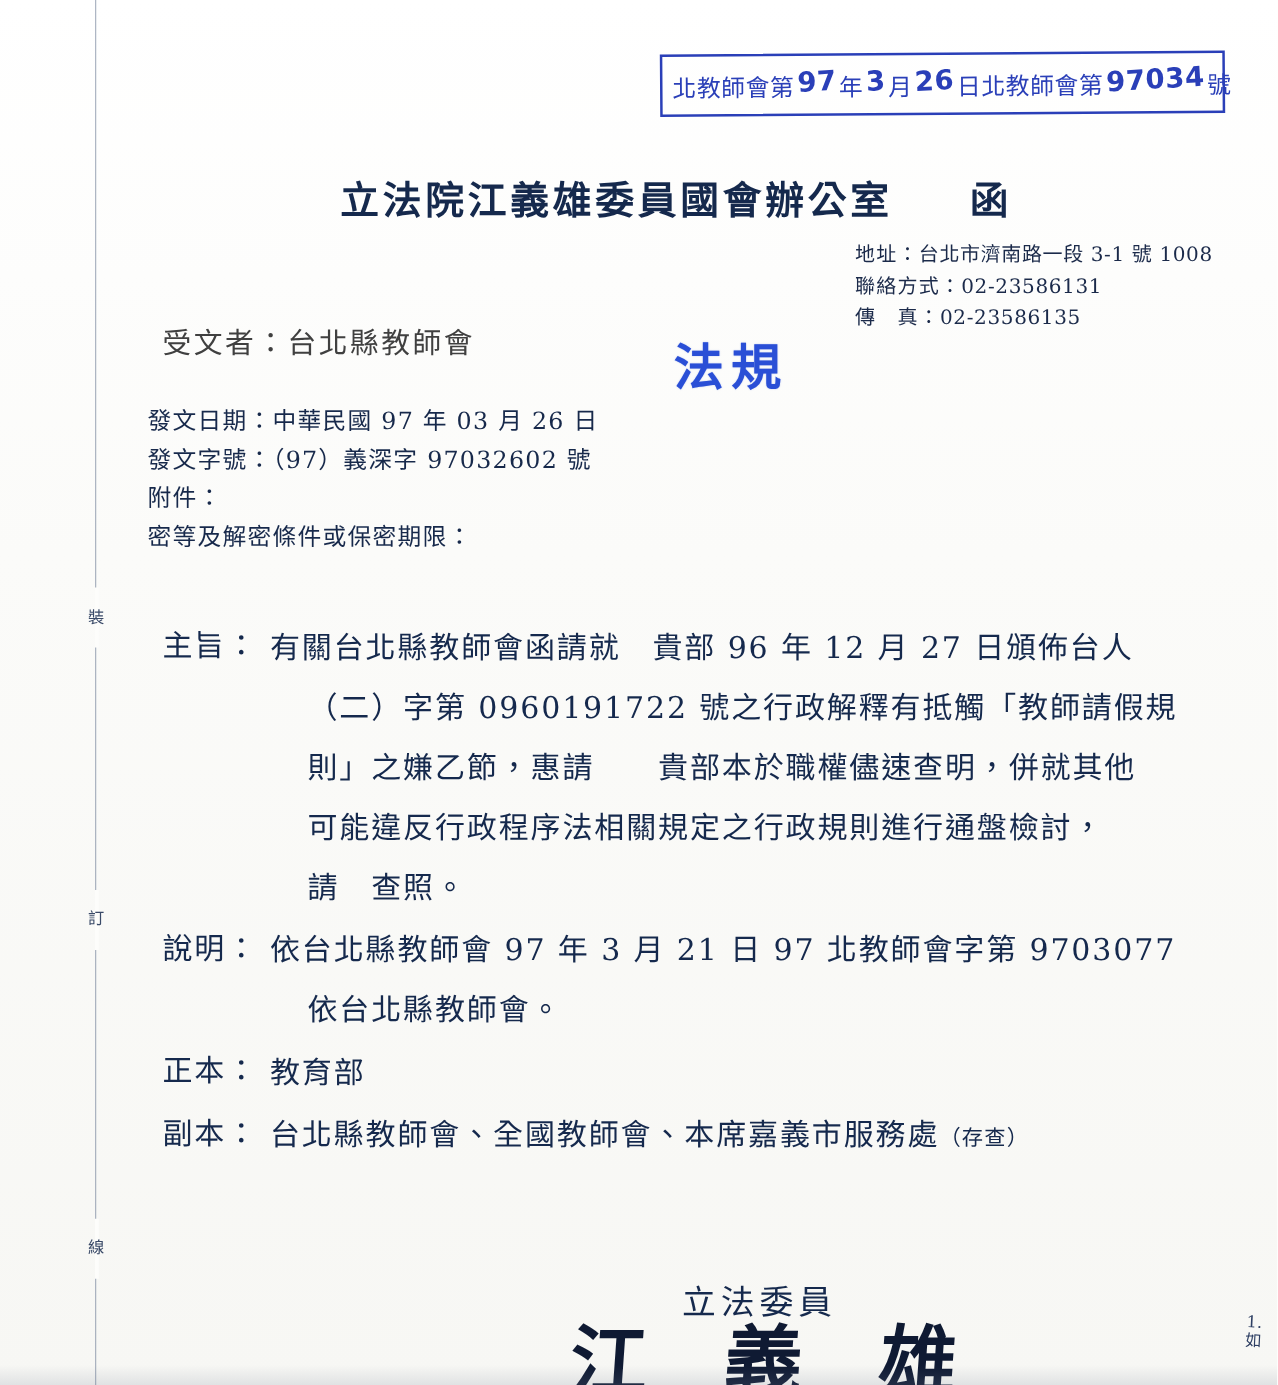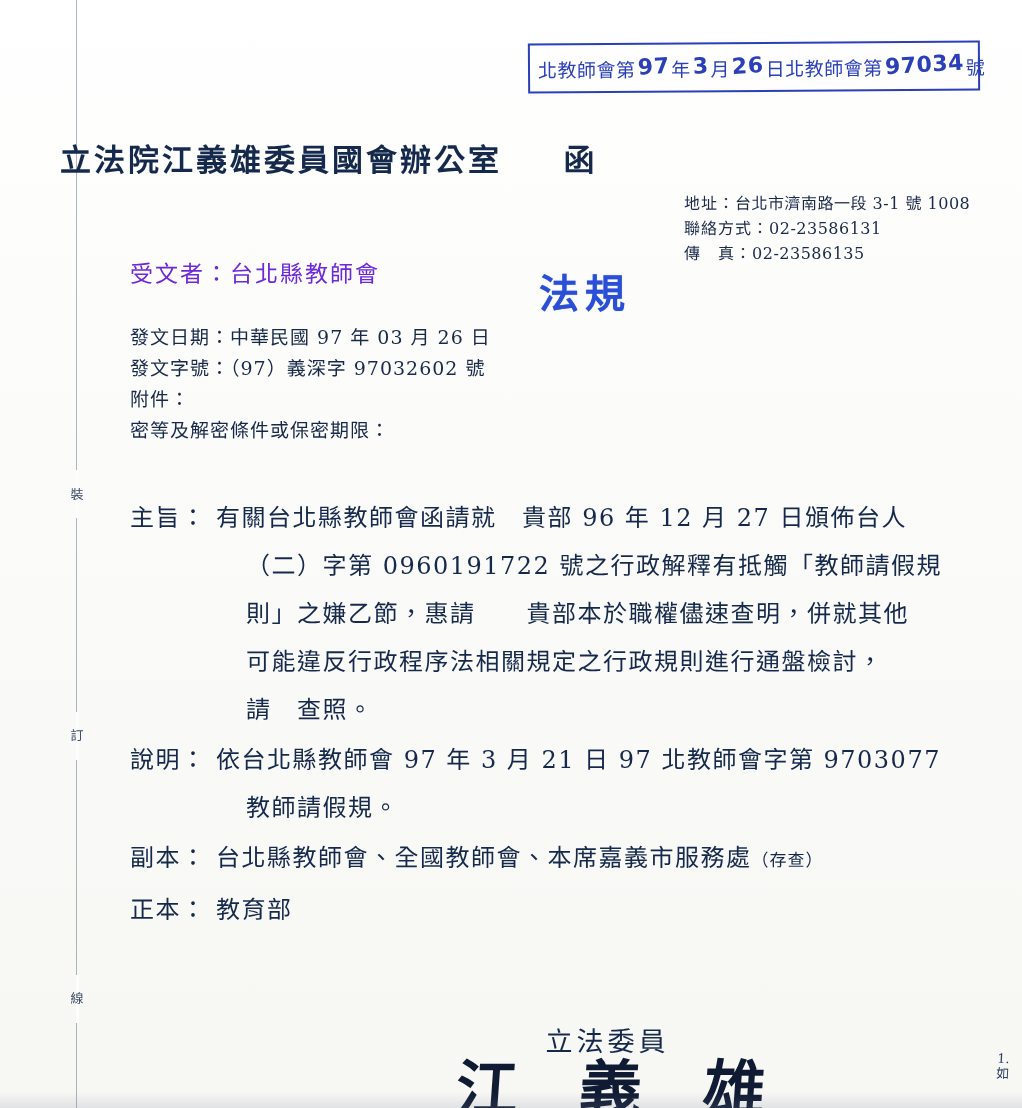--- a/index.html
+++ b/index.html
@@ -82,20 +82,21 @@
     transform: rotate(-3deg) translateY(-2px);
     display: inline-block;
   }
 
   
   #doc-title {
     position: absolute;
     left: 0;
     top: 135px;
     width: 1022px;
+    text-align: center;
     font-size: 31px;
     font-weight: 700;
     letter-spacing: 3px;
     color: #15294d;
     padding-left: 60px;
     box-sizing: border-box;
   }
   #doc-title .gap { display: inline-block; width: 34px; }
 
   
@@ -111,40 +112,40 @@
   #contact-block .row { white-space: nowrap; }
   #contact-block .lbl { letter-spacing: 1px; }
 
   
   #recipient-row {
     position: absolute;
     left: 130px;
     top: 255px;
     font-size: 23px;
     letter-spacing: 2px;
-    color: #6d28d9;
+    color: #404040;
   }
 
   
   #category-stamp {
     position: absolute;
     left: 539px;
     top: 262px;
     font-size: 40px;
     font-weight: 700;
     color: #2a4fd6;
     letter-spacing: 6px;
     font-family: "DejaVu Serif", "Liberation Serif", serif;
     text-shadow: 0 0 1px rgba(42,79,214,.5);
   }
 
   
   #meta-list {
     position: absolute;
-    left: 130px;
+    left: 118px;
     top: 322px;
     font-size: 19px;
     line-height: 31px;
     letter-spacing: 1px;
     color: #17294b;
   }
   #meta-list .meta-row { white-space: nowrap; }
 
   
   #body-sections {
@@ -273,23 +274,23 @@
 
   <div id="meta-list">
       <div class="meta-row">發文日期：中華民國 97 年 03 月 26 日</div>
       <div class="meta-row">發文字號：（97）義深字 97032602 號</div>
       <div class="meta-row">附件：</div>
       <div class="meta-row">密等及解密條件或保密期限：</div>
     </div>
 
   <div id="body-sections">
       <div class="sec"><span class="sec-label">主旨：</span><span class="sec-body"><span class="ln">有關台北縣教師會函請就　貴部 96 年 12 月 27 日頒佈台人</span><span class="ln indent">（二）字第 0960191722 號之行政解釋有抵觸「教師請假規</span><span class="ln indent">則」之嫌乙節，惠請　　貴部本於職權儘速查明，併就其他</span><span class="ln indent">可能違反行政程序法相關規定之行政規則進行通盤檢討，</span><span class="ln indent">請　查照。</span></span></div>
-      <div class="sec"><span class="sec-label">說明：</span><span class="sec-body"><span class="ln">依台北縣教師會 97 年 3 月 21 日 97 北教師會字第 9703077</span><span class="ln indent">教師請假規。</span></span></div>
+      <div class="sec"><span class="sec-label">說明：</span><span class="sec-body"><span class="ln">依台北縣教師會 97 年 3 月 21 日 97 北教師會字第 9703077</span><span class="ln indent">依台北縣教師會。</span></span></div>
+      <div class="sec"><span class="sec-label">正本：</span><span class="sec-body"><span class="ln">教育部</span></span></div>
       <div class="sec"><span class="sec-label">副本：</span><span class="sec-body"><span class="ln">台北縣教師會、全國教師會、本席嘉義市服務處<span class="small-note">（存查）</span></span></span></div>
-      <div class="sec"><span class="sec-label">正本：</span><span class="sec-body"><span class="ln">教育部</span></span></div>
     </div>
 
   <div id="signature-row">
     <span id="signature-label">立法委員</span>
     <span id="signature-name">江 義 雄</span>
   </div>
 
   <div id="margin-note">1. 如</div>
 
   <div id="bottom-edge"></div>

